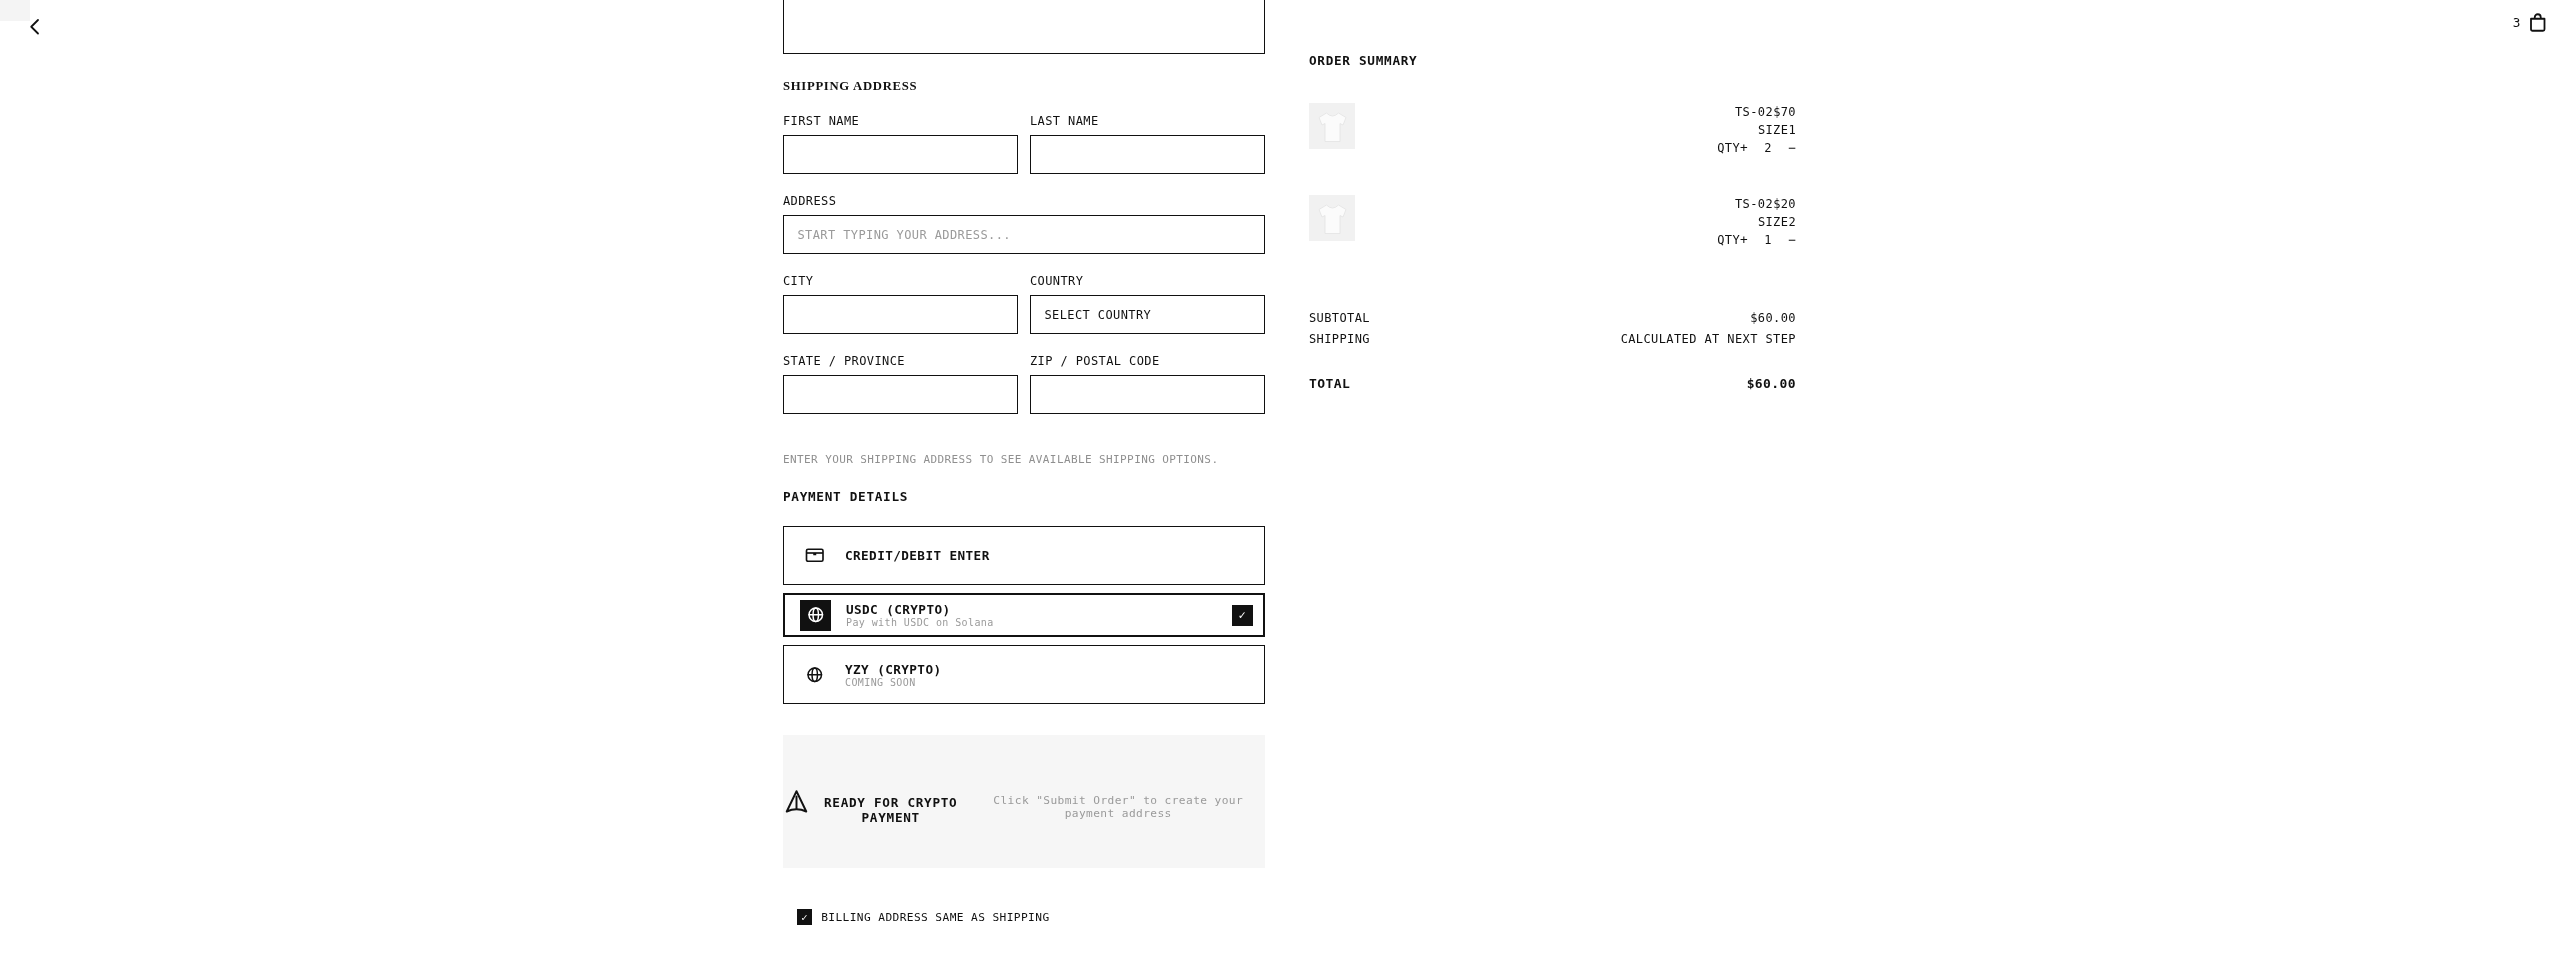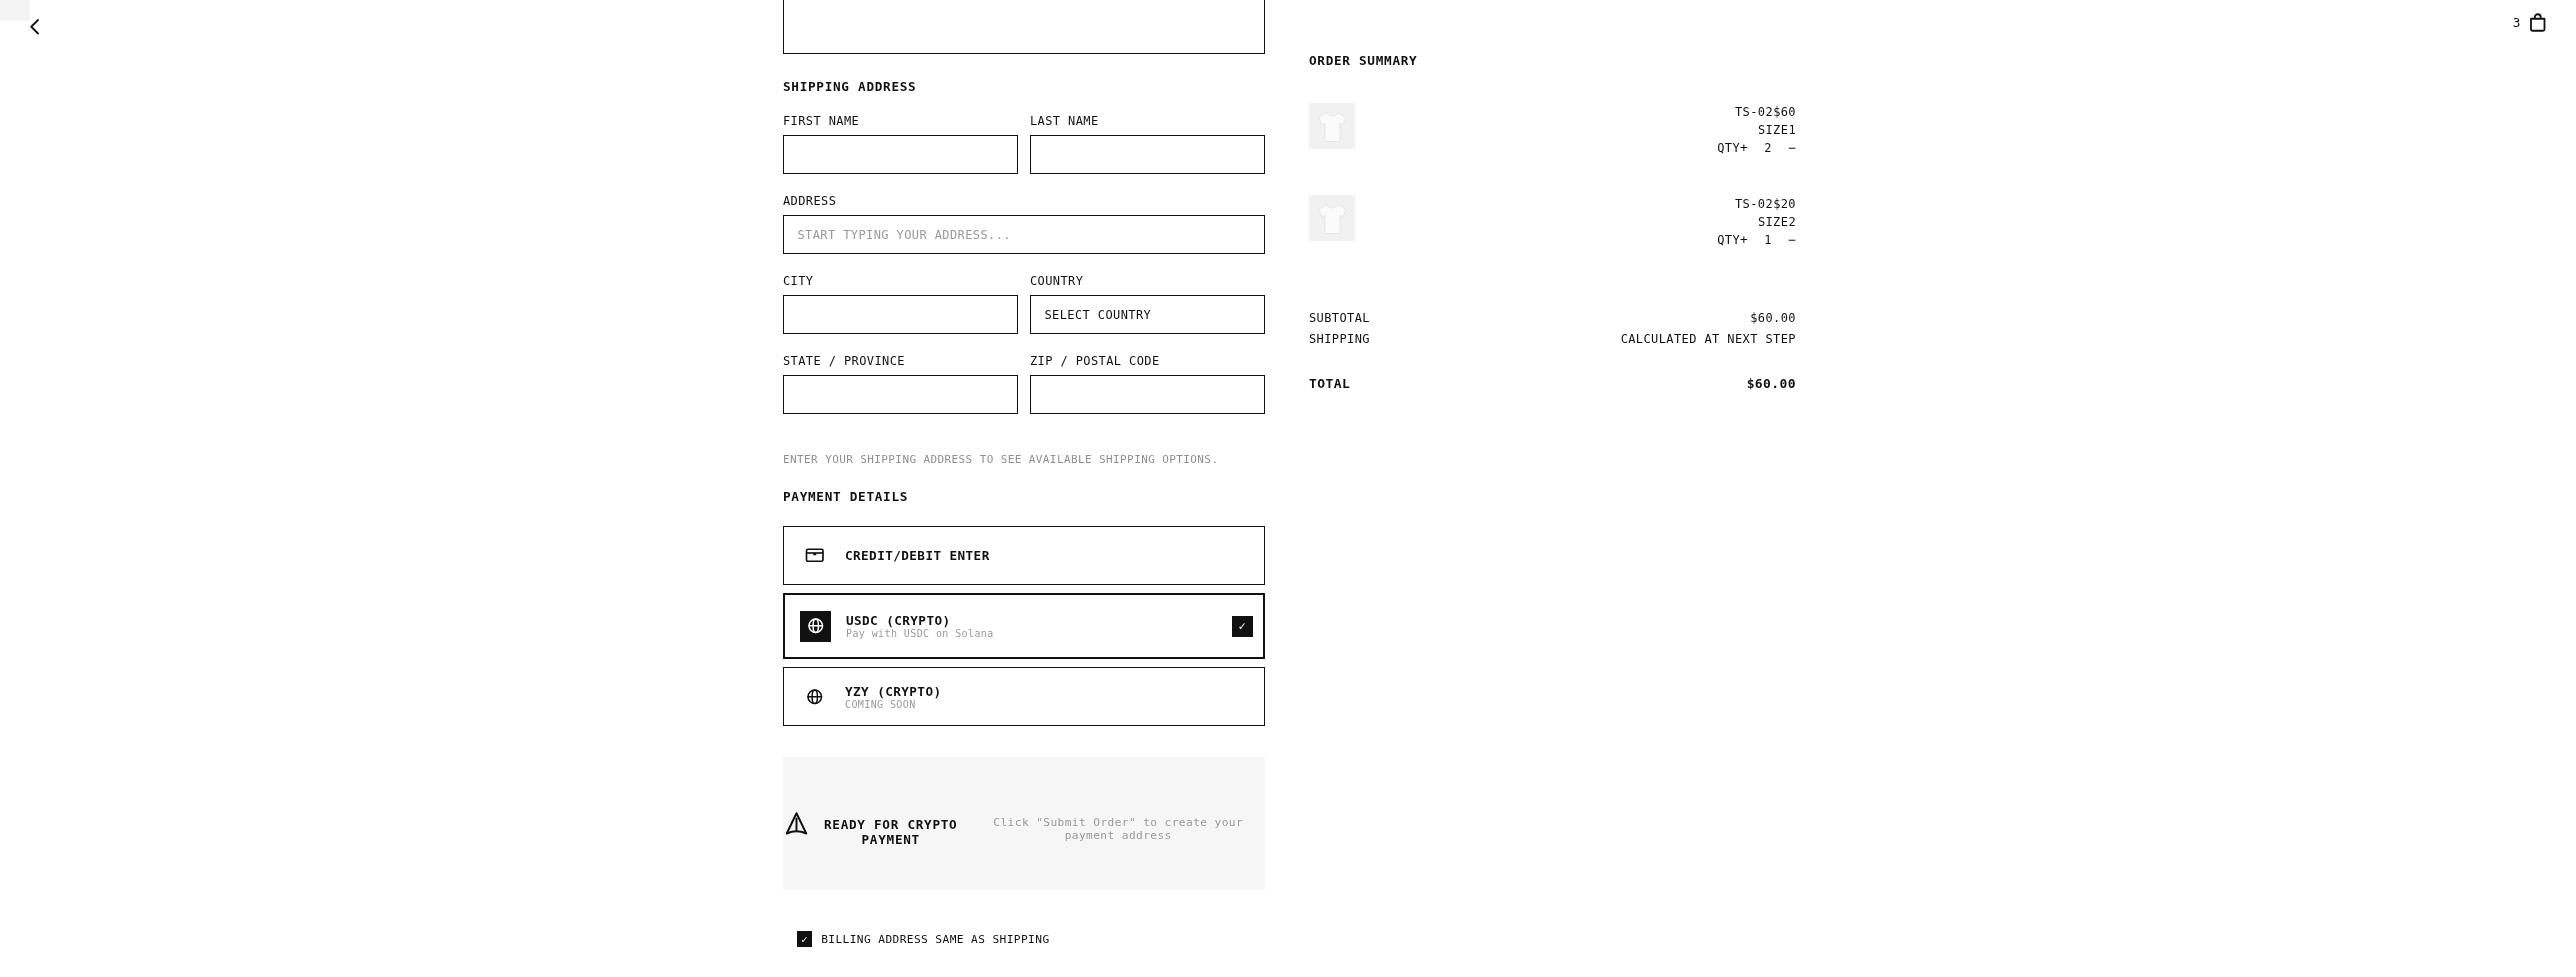--- a/index.html
+++ b/index.html
@@ -40,21 +40,21 @@
   
   .cropped-input {
     width: 482px; height: 54px;
     border: 1.5px solid #111; border-top: none;
     background: #fff;
   }
   .section-heading {
     font-size: 12.7px; font-weight: bold; letter-spacing: 0.7px;
     text-transform: uppercase;
   }
-  .heading-shipping { margin-top: 25px; }
+  .heading-shipping { margin-top: 25px; font-family: Liberation Serif, serif; }
   .field-row { display: flex; gap: 12px; margin-top: 19.5px; }
   .field { flex: 1; min-width: 0; }
   .field-label {
     display: block; font-size: 12px; letter-spacing: 0.4px; margin-bottom: 7.5px;
     text-transform: uppercase;
   }
   .text-input, .select-box {
     width: 100%; height: 39px;
     border: 1.5px solid #111; background: #fff;
     font-family: "DejaVu Sans Mono", "Liberation Mono", monospace;
@@ -71,21 +71,21 @@
   .heading-payment { margin-top: 23px; }
 
   
   .pay-option {
     margin-top: 8.2px;
     border: 1.5px solid #111; background: #fff;
     height: 59px; display: flex; align-items: center;
     padding: 0 10.5px 0 15px; cursor: pointer;
   }
   .pay-option.first { margin-top: 22px; }
-  .pay-option.selected { border-width: 2.2px; height: 66px; }
+  .pay-option.selected { border-width: 2.2px; height: 44px; }
   .opt-icon-zone {
     width: 31px; height: 31px; flex: 0 0 31px;
     display: flex; align-items: center; justify-content: center;
   }
   .usdc-tile {
     width: 31px; height: 31px; background: #111;
     display: flex; align-items: center; justify-content: center;
   }
   .opt-text { margin-left: 15px; flex: 1; }
   .opt-title { font-size: 12.7px; font-weight: bold; letter-spacing: 0.4px; }
@@ -297,21 +297,21 @@
       <div class="item-thumb">
         <span>
           <svg width="39" height="39" viewBox="0 0 52 52">
             <path d="M18 8 L8 14 L12 24 L16 22 L16 46 L36 46 L36 22 L40 24 L44 14 L34 8 Q30 12 26 12 Q22 12 18 8 Z" fill="#fbfbfb" stroke="#e2e2e2" stroke-width="1"></path>
           </svg>
         </span>
       </div>
       <div class="item-info">
         <div class="item-line">
           <span>TS-02</span>
-          <span>$60</span>
+          <span>$70</span>
         </div>
         <div class="item-line">
           <span>SIZE</span>
           <span>1</span>
         </div>
         <div class="item-line">
           <span>QTY</span>
           <span class="qty-controls">
             <button class="qty-btn">+</button>
             <span>2</span>

